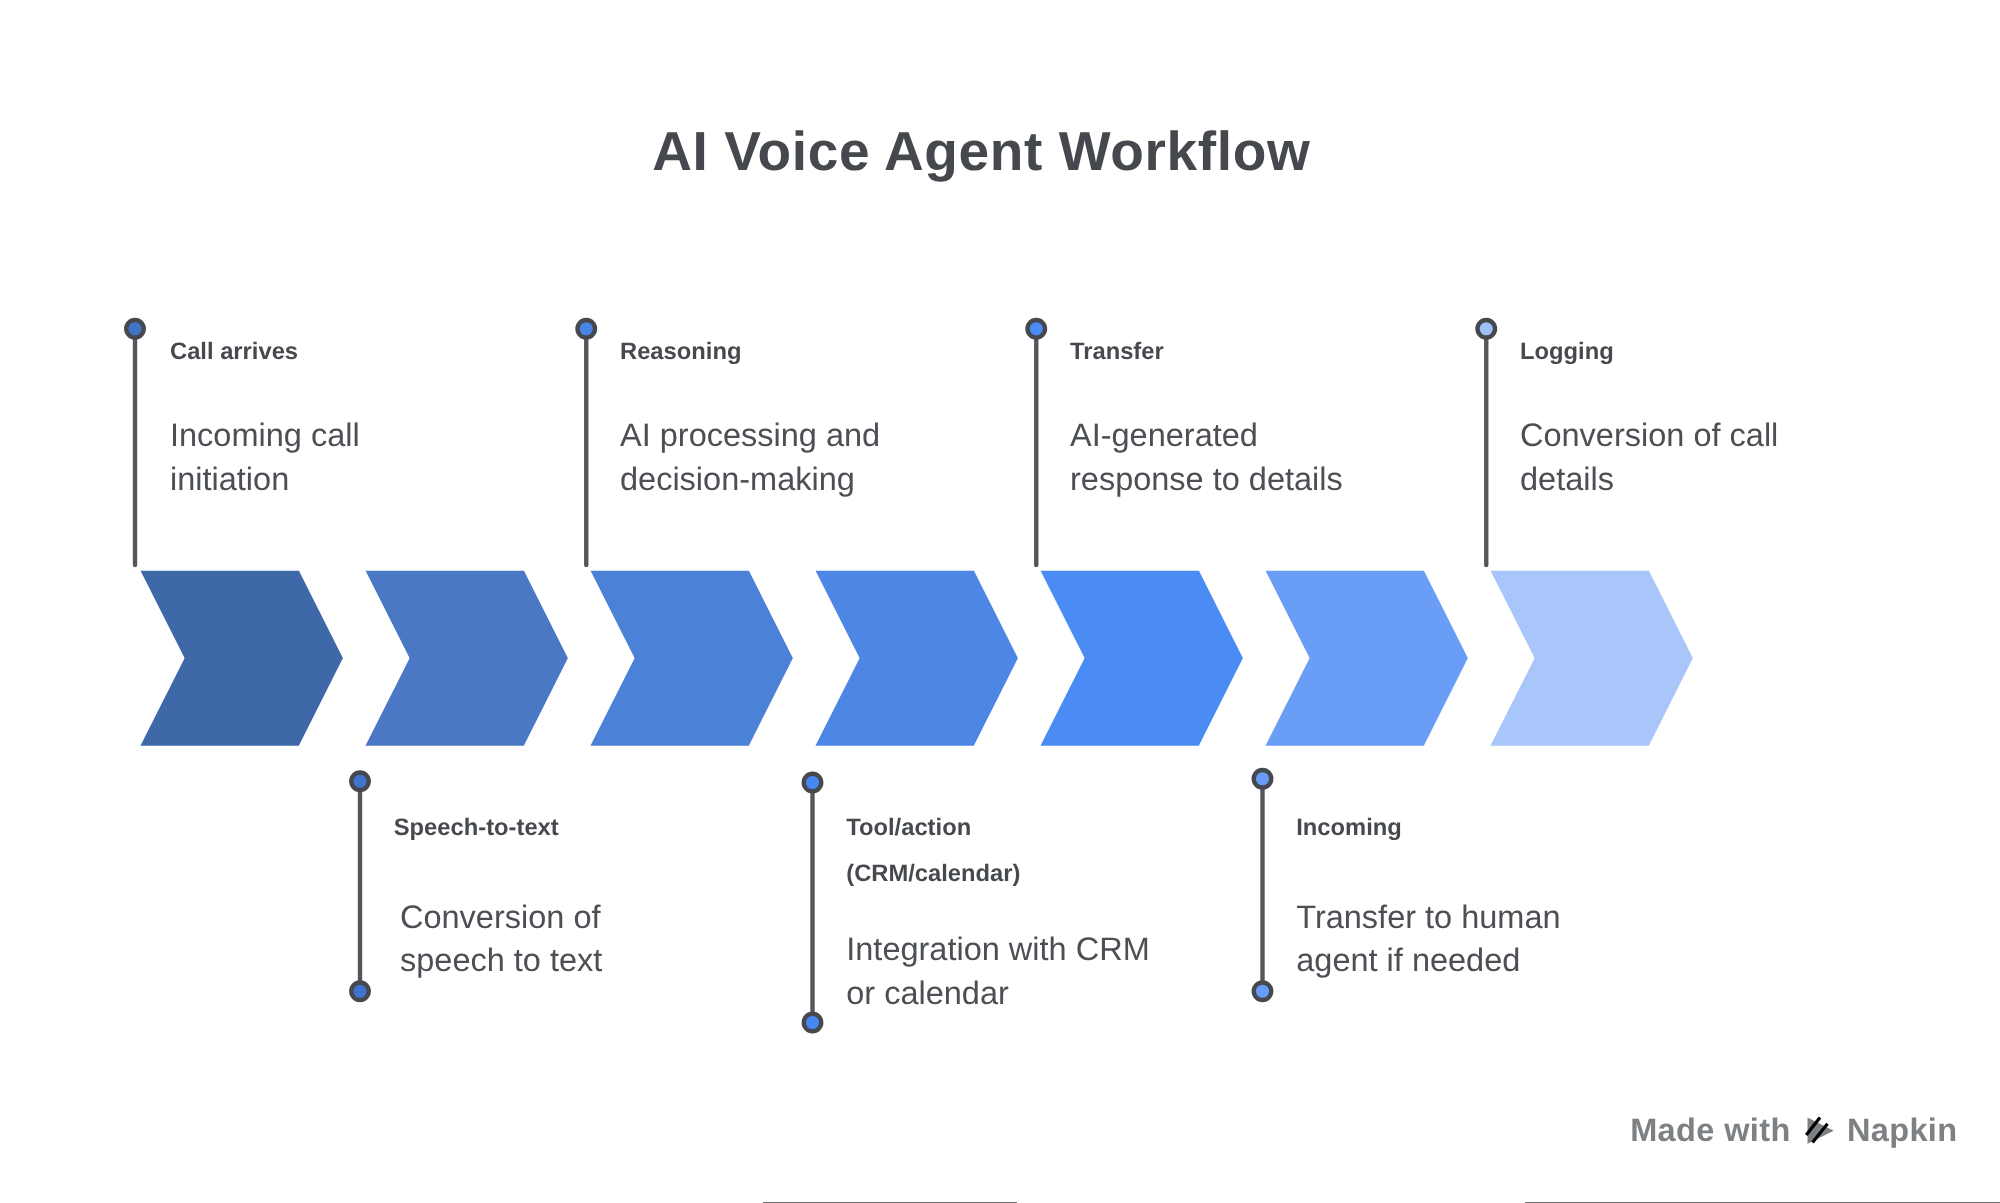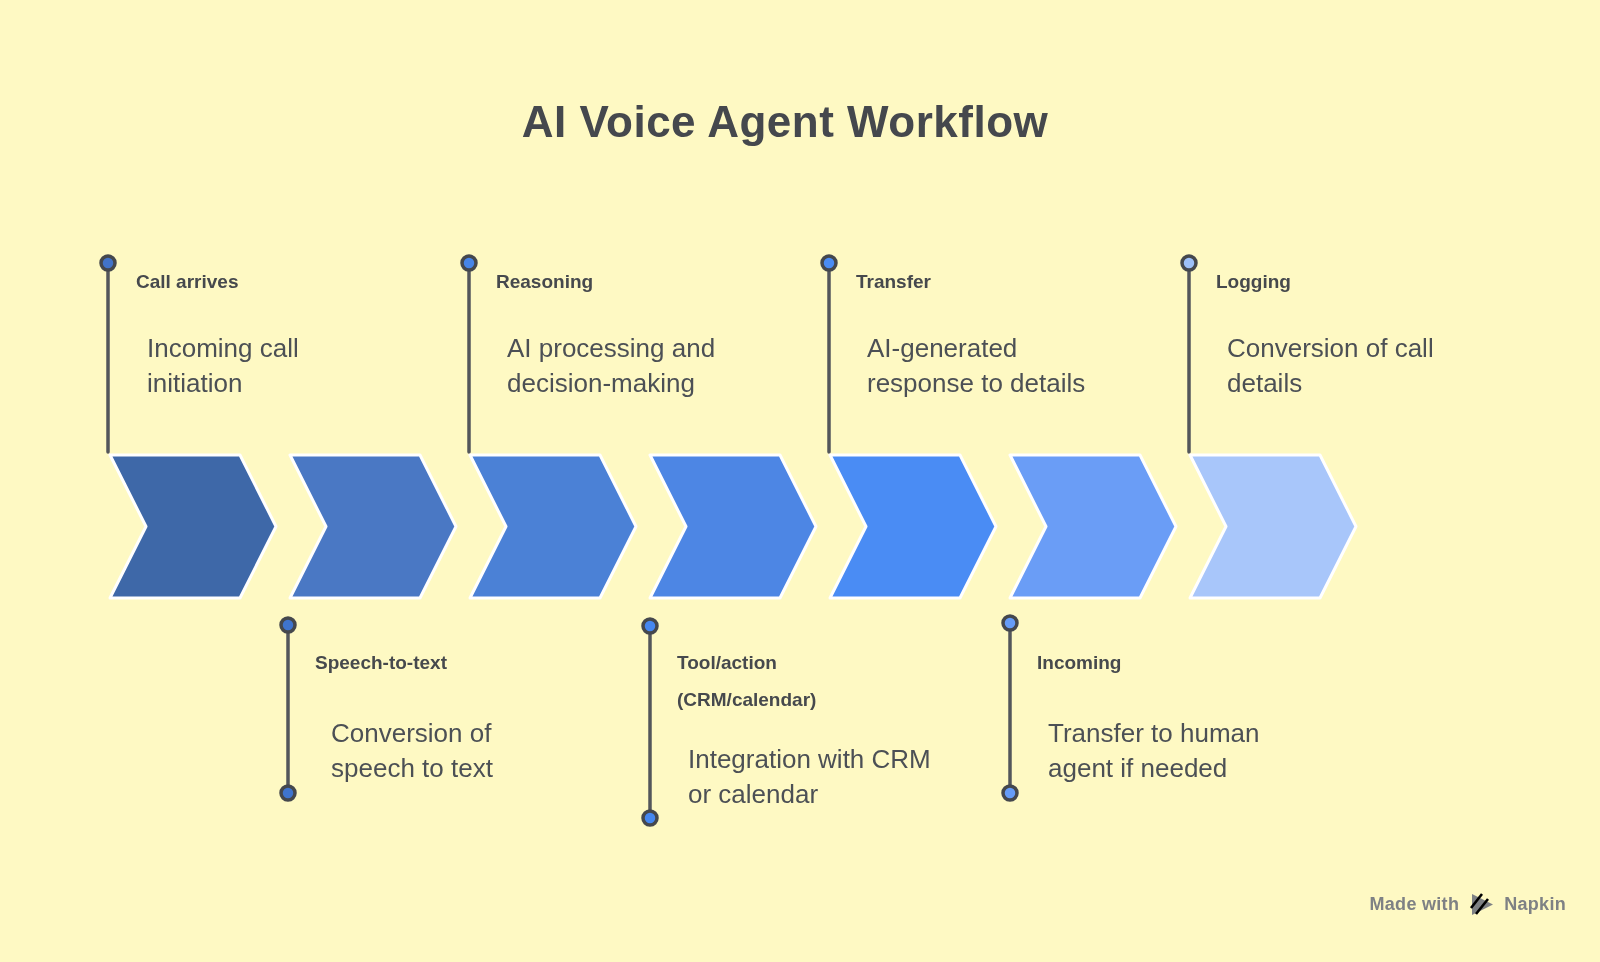--- a/index.html
+++ b/index.html
@@ -1,39 +1,39 @@
 <!DOCTYPE html>
 <html><head>
 <meta charset="utf-8">
 <style>
   html,body{margin:0;padding:0;background:#000;}
   .canvas{
-    position:relative;width:1600px;height:962px;background:#fef9c3;overflow:hidden;
+    position:relative;width:1600px;height:962px;background:#ffffff;overflow:hidden;
     font-family:"Liberation Sans","DejaVu Sans",sans-serif;
   }
   .title{
     position:absolute;top:97px;left:0;width:1570px;margin:0;
     text-align:center;font-size:44px;font-weight:700;letter-spacing:.5px;color:#45484d;
   }
   svg.layer{position:absolute;left:0;top:0;width:1600px;height:962px;}
   .arrow{stroke:#ffffff;stroke-width:3;stroke-linejoin:round;}
   .conn{stroke:#53565b;stroke-width:3.5;stroke-linecap:round;}
   .dot{stroke:#45484d;stroke-width:3.5;}
   .step-head{
     position:absolute;font-size:19px;font-weight:700;color:#46494d;
     line-height:37px;white-space:pre-line;
   }
   .step-body{
     position:absolute;font-size:26px;font-weight:400;color:#4c5055;
-    line-height:35px;white-space:pre-line;margin-left:11px;
+    line-height:35px;white-space:pre-line;
   }
   .watermark{
     position:absolute;top:888px;right:34px;height:32px;
     display:flex;align-items:center;gap:9px;
-    color:#7e8184;font-size:18px;font-weight:600;letter-spacing:.3px;
+    color:#7e8184;font-size:26px;font-weight:600;letter-spacing:.3px;
   }
   .watermark svg{display:block;}
 </style>
 </head>
 <body>
 
 <div class="canvas">
 
   <h1 class="title">AI Voice Agent Workflow</h1>
 

